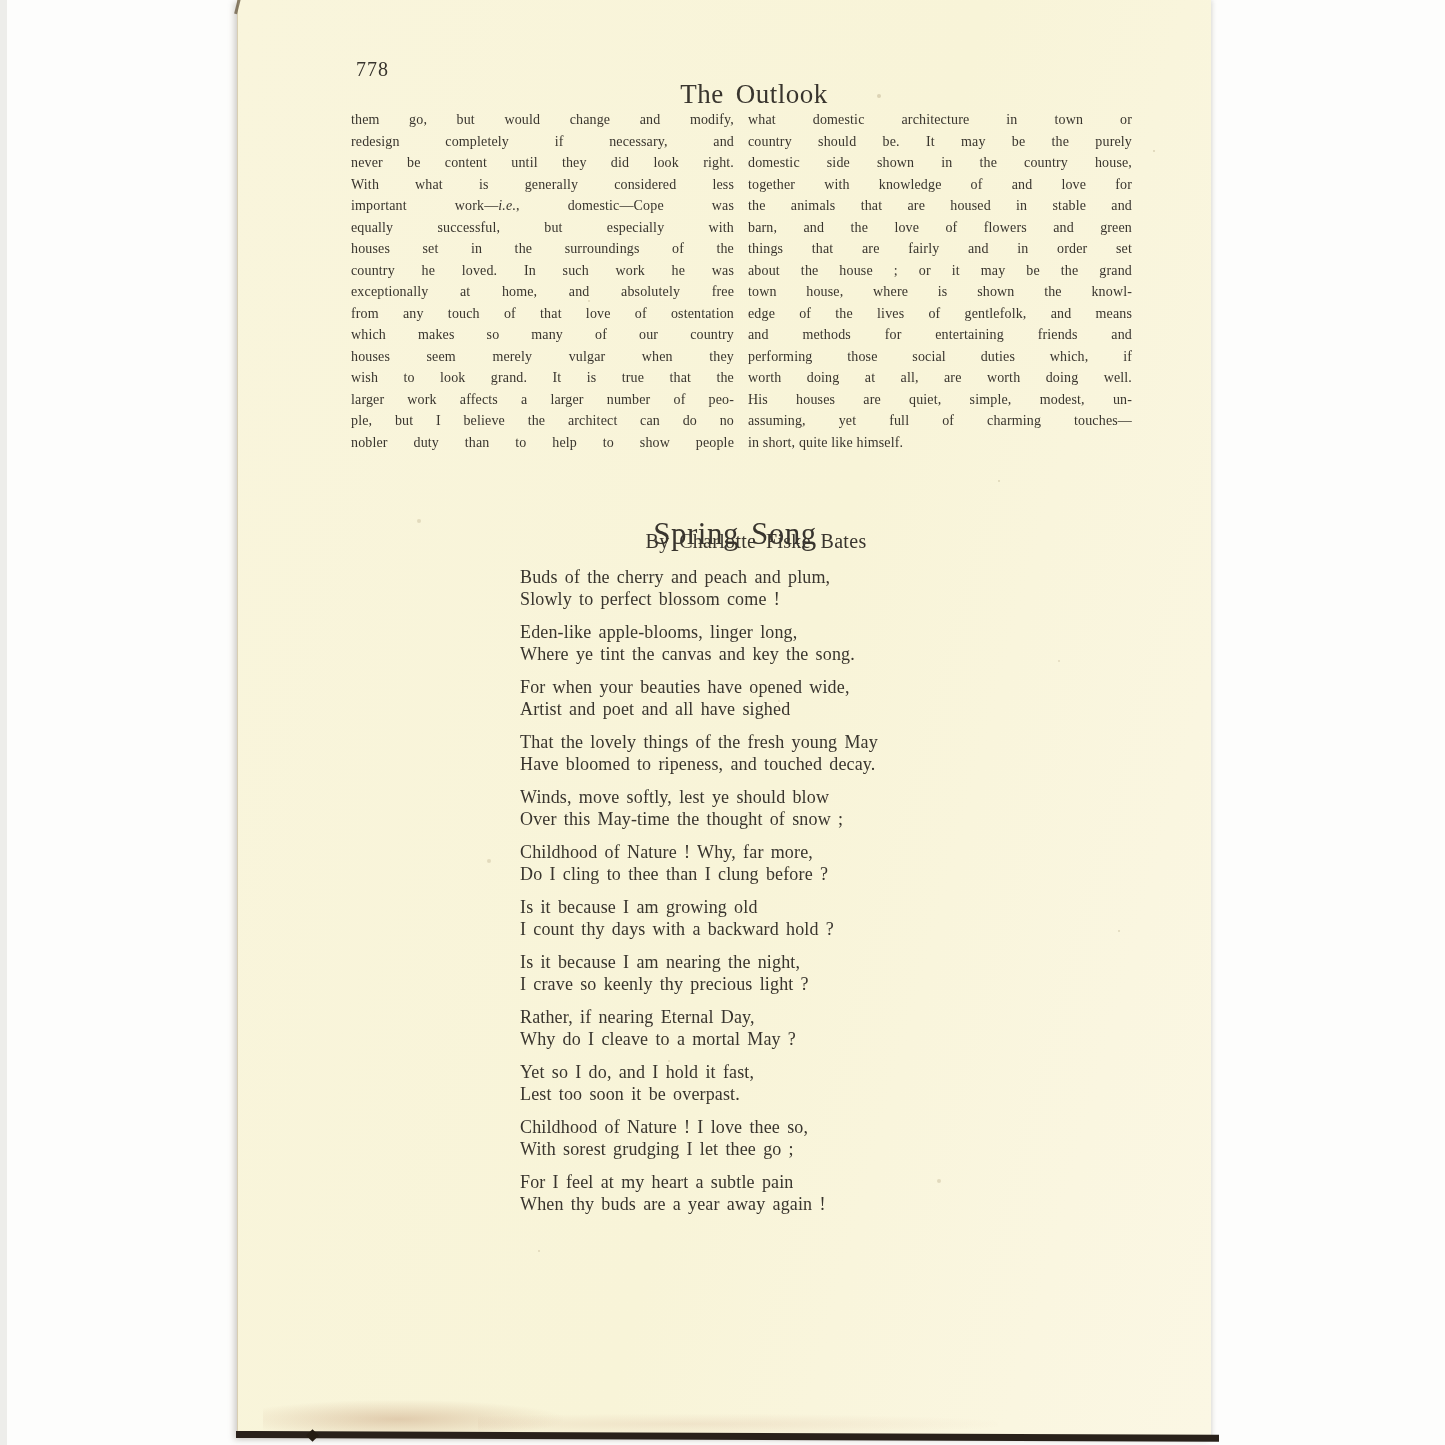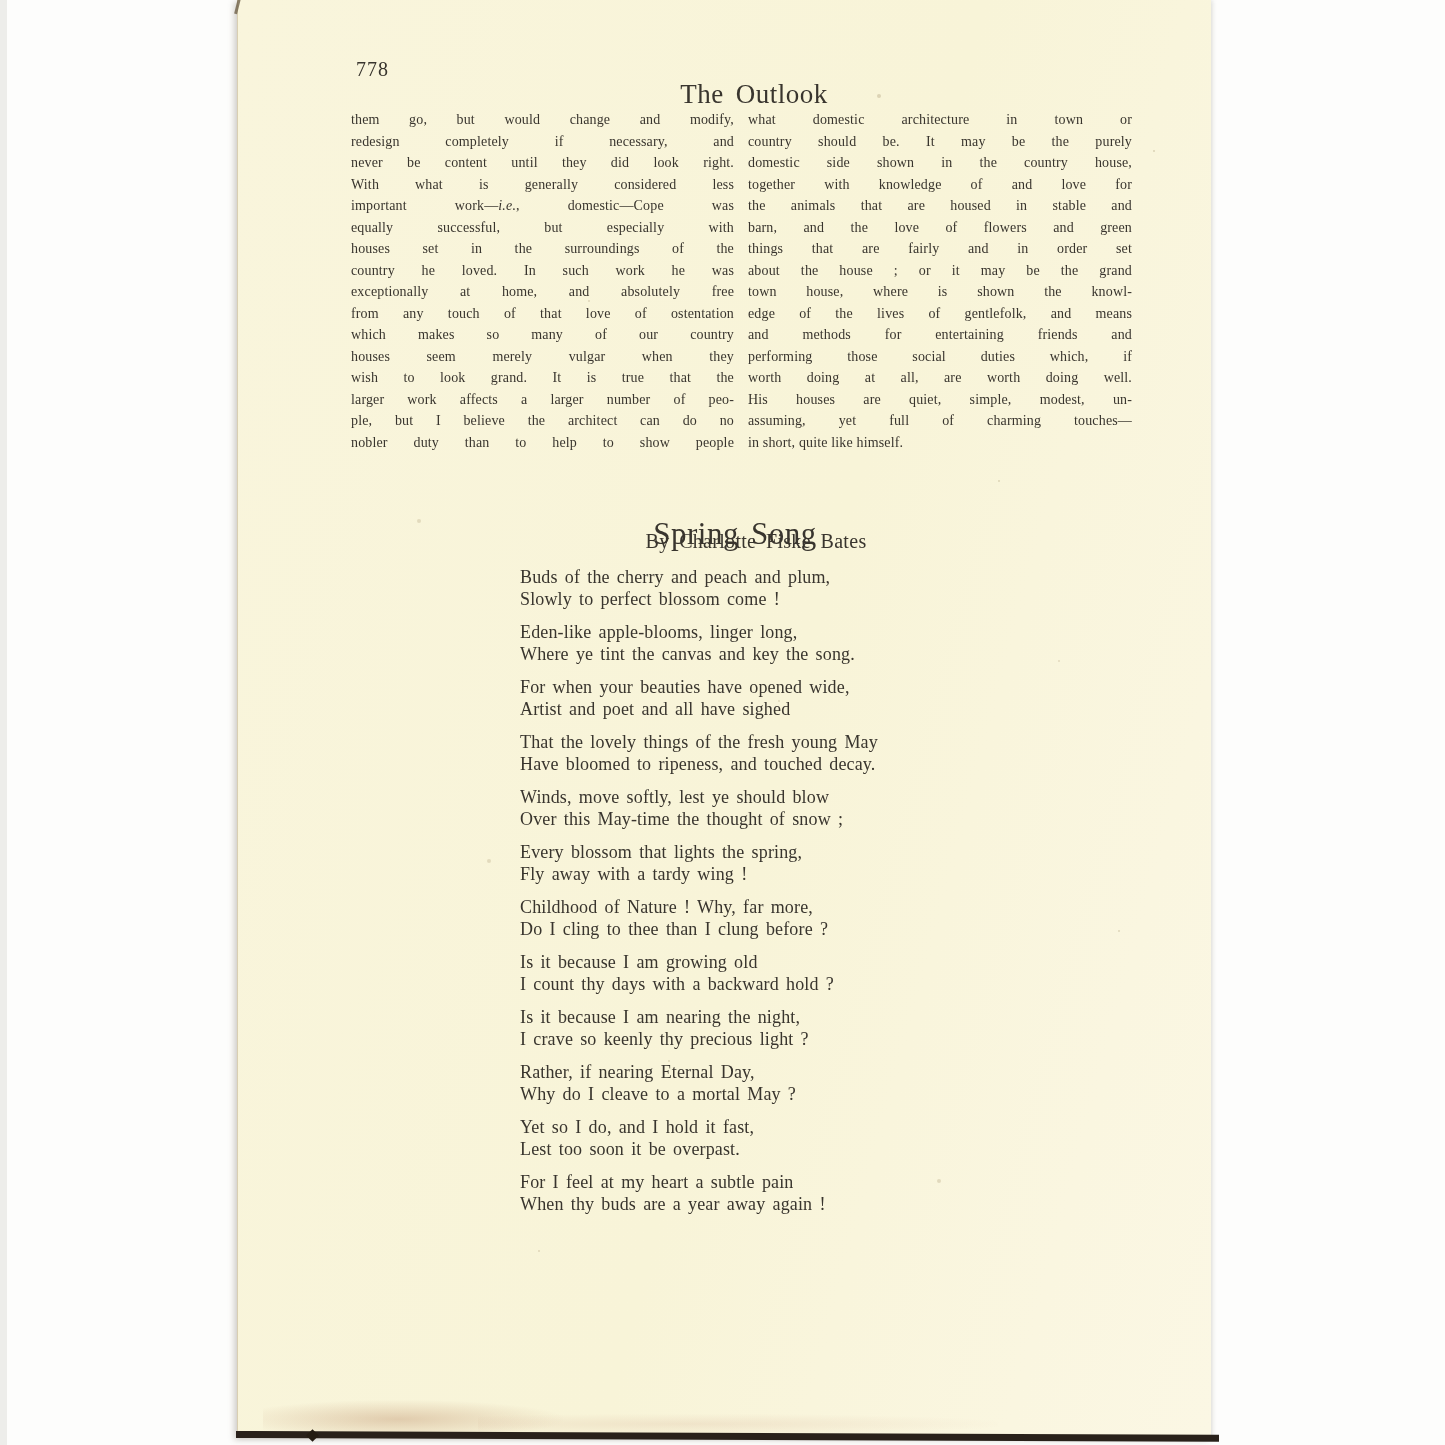--- a/index.html
+++ b/index.html
@@ -117,44 +117,44 @@
       </div>
       <div class="stanza">
         <div class="pline">That the lovely things of the fresh young May</div>
         <div class="pline">Have bloomed to ripeness, and touched decay.</div>
       </div>
       <div class="stanza">
         <div class="pline">Winds, move softly, lest ye should blow</div>
         <div class="pline">Over this May-time the thought of snow ;</div>
       </div>
       <div class="stanza">
-        <div class="pline">Every blossom that lights the spring,</div>
-        <div class="pline">Fly away with a tardy wing !</div>
-      </div>
-      <div class="stanza">
         <div class="pline">Childhood of Nature !  Why, far more,</div>
         <div class="pline">Do I cling to thee than I clung before ?</div>
       </div>
       <div class="stanza">
         <div class="pline">Is it because I am growing old</div>
         <div class="pline">I count thy days with a backward hold ?</div>
       </div>
       <div class="stanza">
         <div class="pline">Is it because I am nearing the night,</div>
         <div class="pline">I crave so keenly thy precious light ?</div>
       </div>
       <div class="stanza">
         <div class="pline">Rather, if nearing Eternal Day,</div>
         <div class="pline">Why do I cleave to a mortal May ?</div>
       </div>
       <div class="stanza">
         <div class="pline">Yet so I do, and I hold it fast,</div>
         <div class="pline">Lest too soon it be overpast.</div>
       </div>
       <div class="stanza">
+        <div class="pline">Childhood of Nature !  I love thee so,</div>
+        <div class="pline">With sorest grudging I let thee go ;</div>
+      </div>
+      <div class="stanza">
         <div class="pline">For I feel at my heart a subtle pain</div>
         <div class="pline">When thy buds are a year away again !</div>
       </div>
     </div>
 
   <div class="stain"></div>
   <div class="stain2"></div>
   <div class="bottom-edge"></div>
   <div class="edge-notch"></div>
 </div>

